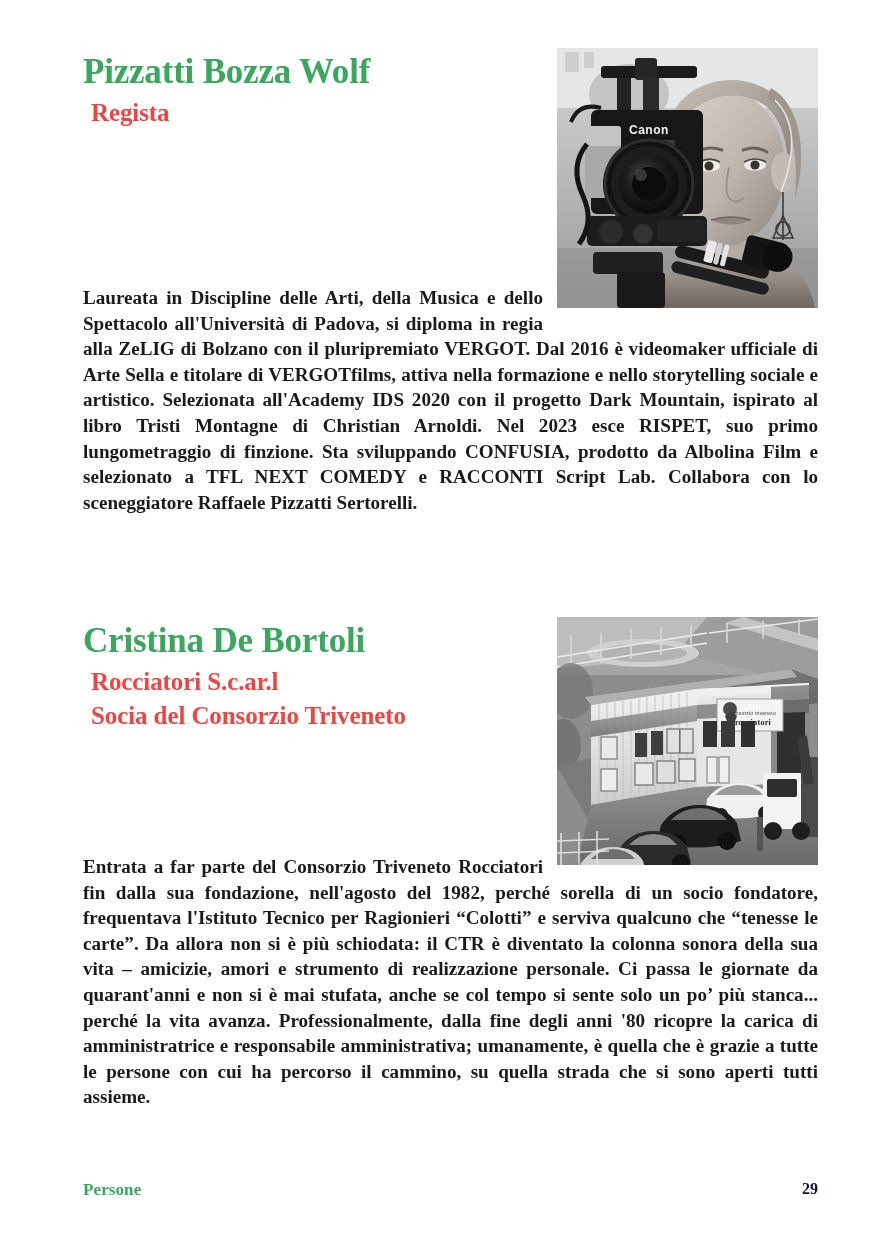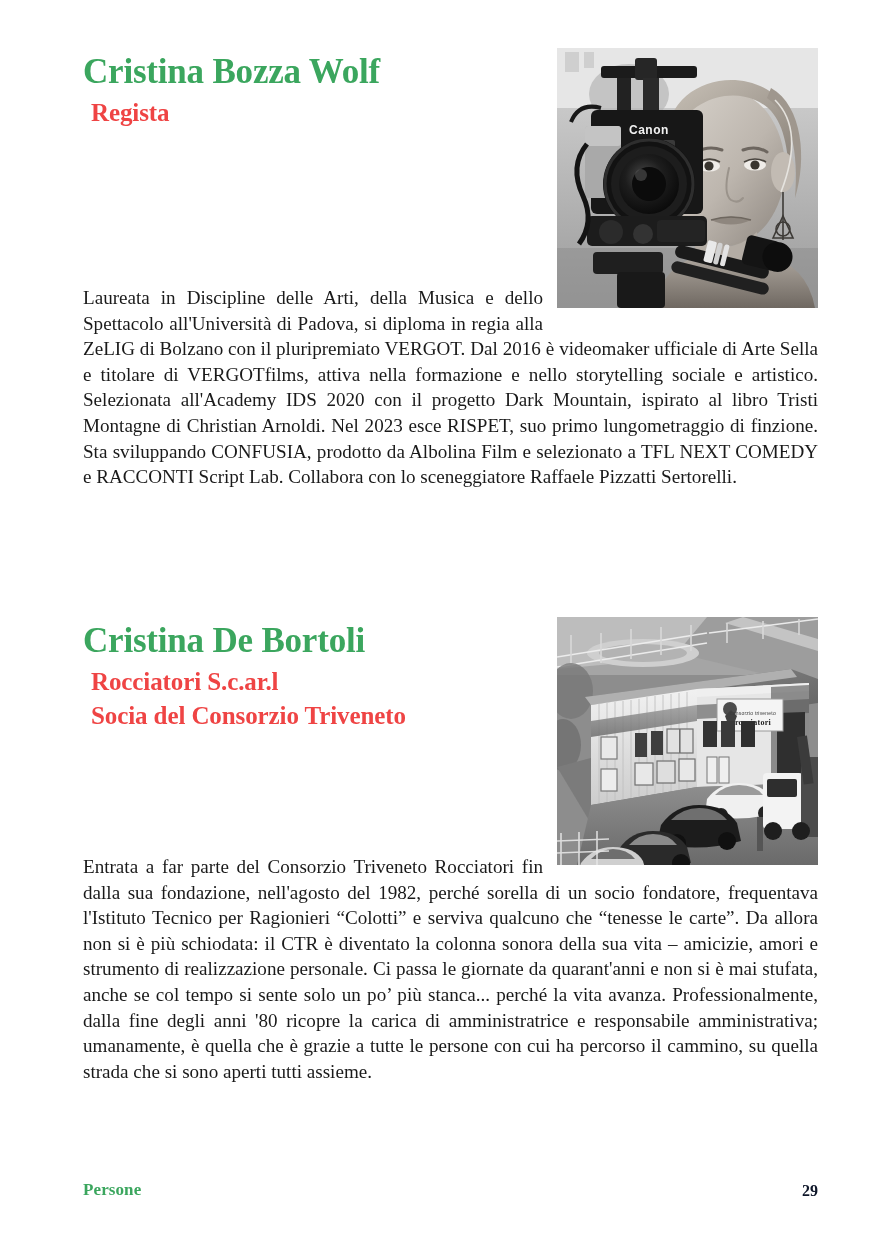--- a/index.html
+++ b/index.html
@@ -73,40 +73,41 @@
   }
 
   .person-bio {
     margin: 0;
     font-size: 19.1px;
     line-height: 25.6px;
     text-align: justify;
     text-justify: inter-word;
     color: #1a1a1a;
     hyphens: none;
+    font-weight: bold;
   }
 
   
   .bio-gap-1 { height: 152px; }
   .bio-gap-2 { height: 118px; }
 
   .clearer { clear: both; height: 0; font-size: 0; line-height: 0; }
 
   #block-1 { position: absolute; top: 48px; left: 0; width: 735px; }
   #block-2 { position: absolute; top: 617px; left: 0; width: 735px; }
 
   
   .footer {
     position: absolute;
     left: 83px;
     right: 56px;
     top: 1180px;
     width: 735px;
     display: flex;
-    align-items: flex-end;
+    align-items: flex-start;
     justify-content: space-between;
   }
   .footer-section {
     font-family: "Liberation Serif", "DejaVu Serif", serif;
     font-weight: 700;
     font-size: 17px;
     color: #3ba65e;
     letter-spacing: 0.1px;
   }
   .footer-page {
@@ -242,21 +243,21 @@
 
             <path d="M30 96 q-18 22 -4 52 q12 26 -4 48" stroke="#141414" stroke-width="5" fill="none"></path>
             <path d="M44 60 q-22 -6 -30 14" stroke="#181818" stroke-width="4" fill="none"></path>
 
             <rect x="36" y="204" width="70" height="22" rx="4" fill="#1f1f1f"></rect>
             <rect x="60" y="224" width="48" height="36" rx="4" fill="#191919"></rect>
           </g>
         </svg>
       </div>
 
-      <h2 class="person-name">Cristina Bozza Wolf</h2>
+      <h2 class="person-name">Pizzatti Bozza Wolf</h2>
       <div class="person-role">Regista</div>
       <div class="bio-gap-1"></div>
       <p class="person-bio">Laureata in Discipline delle Arti, della Musica e dello Spettacolo all'Università di Padova, si diploma in regia alla ZeLIG di Bolzano con il pluripremiato VERGOT. Dal 2016 è videomaker ufficiale di Arte Sella e titolare di VERGOTfilms, attiva nella formazione e nello storytelling sociale e artistico. Selezionata all'Academy IDS 2020 con il progetto Dark Mountain, ispirato al libro Tristi Montagne di Christian Arnoldi. Nel 2023 esce RISPET, suo primo lungometraggio di finzione. Sta sviluppando CONFUSIA, prodotto da Albolina Film e selezionato a TFL NEXT COMEDY e RACCONTI Script Lab. Collabora con lo sceneggiatore Raffaele Pizzatti Sertorelli.</p>
       <div class="clearer"></div>
     </div>
 
     <div class="person" id="block-2">
 
       <div class="person-photo tall">
         <svg class="photo-svg" viewBox="0 0 261 248" preserveAspectRatio="none">

